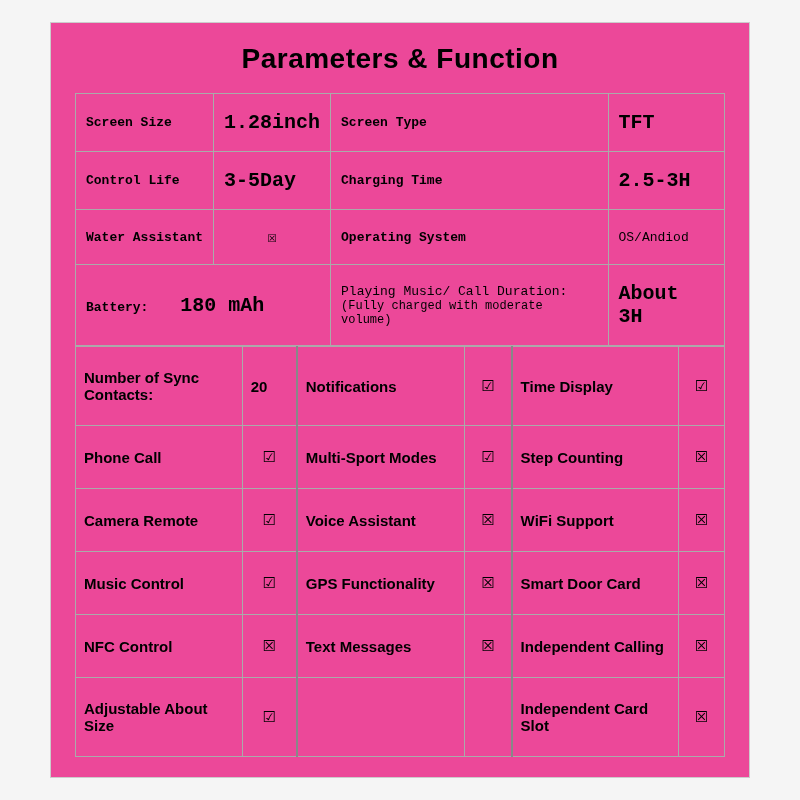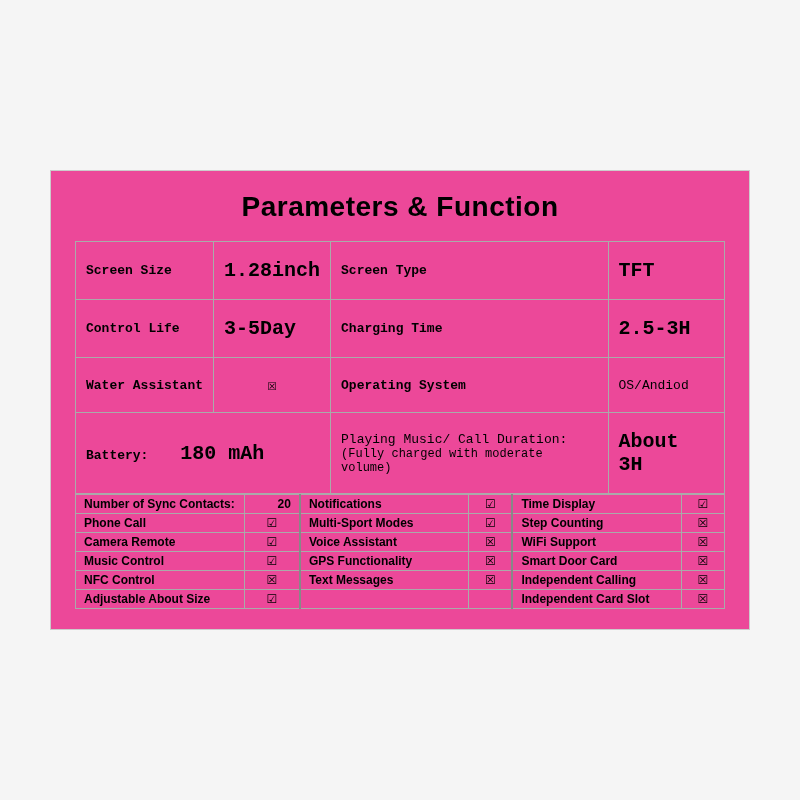--- a/index.html
+++ b/index.html
@@ -50,34 +50,34 @@
       font-weight: normal;
       display: block;
     }
     .features-table {
       width: 100%;
       border-collapse: collapse;
       margin-top: 0;
     }
     .features-table td {
       border: 1px solid #aaa;
-      padding: 2px 8px;
-      font-size: 12px;
+      padding: 22px 8px;
+      font-size: 15px;
       vertical-align: middle;
     }
     .feat-label {
       font-weight: bold;
       font-size: 12.5px;
       width: 110px;
     }
     .feat-num {
       font-weight: 900;
       font-size: 20px;
       width: 36px;
-      text-align: right;
+      text-align: left;
     }
     .feat-check {
       width: 28px;
       text-align: center;
       font-size: 16px;
     }
     .check-yes::before { content: "☑"; }
     .check-no::before { content: "☒"; }
     .col-separator {
       border-left: 2px solid #888 !important;

